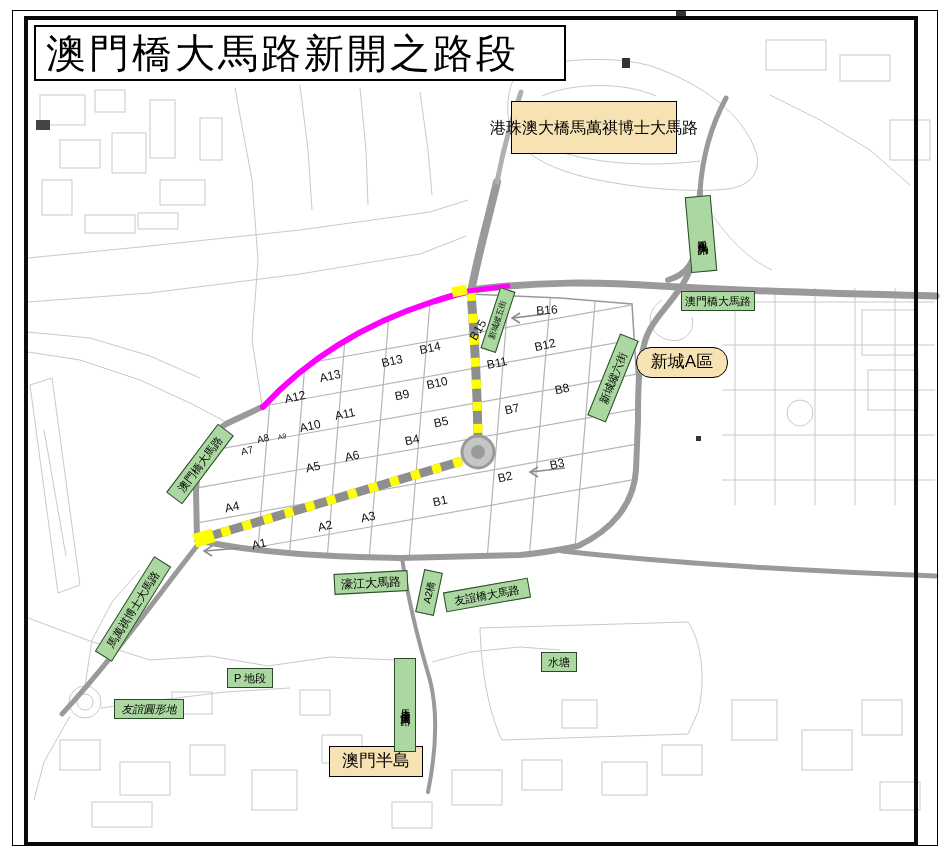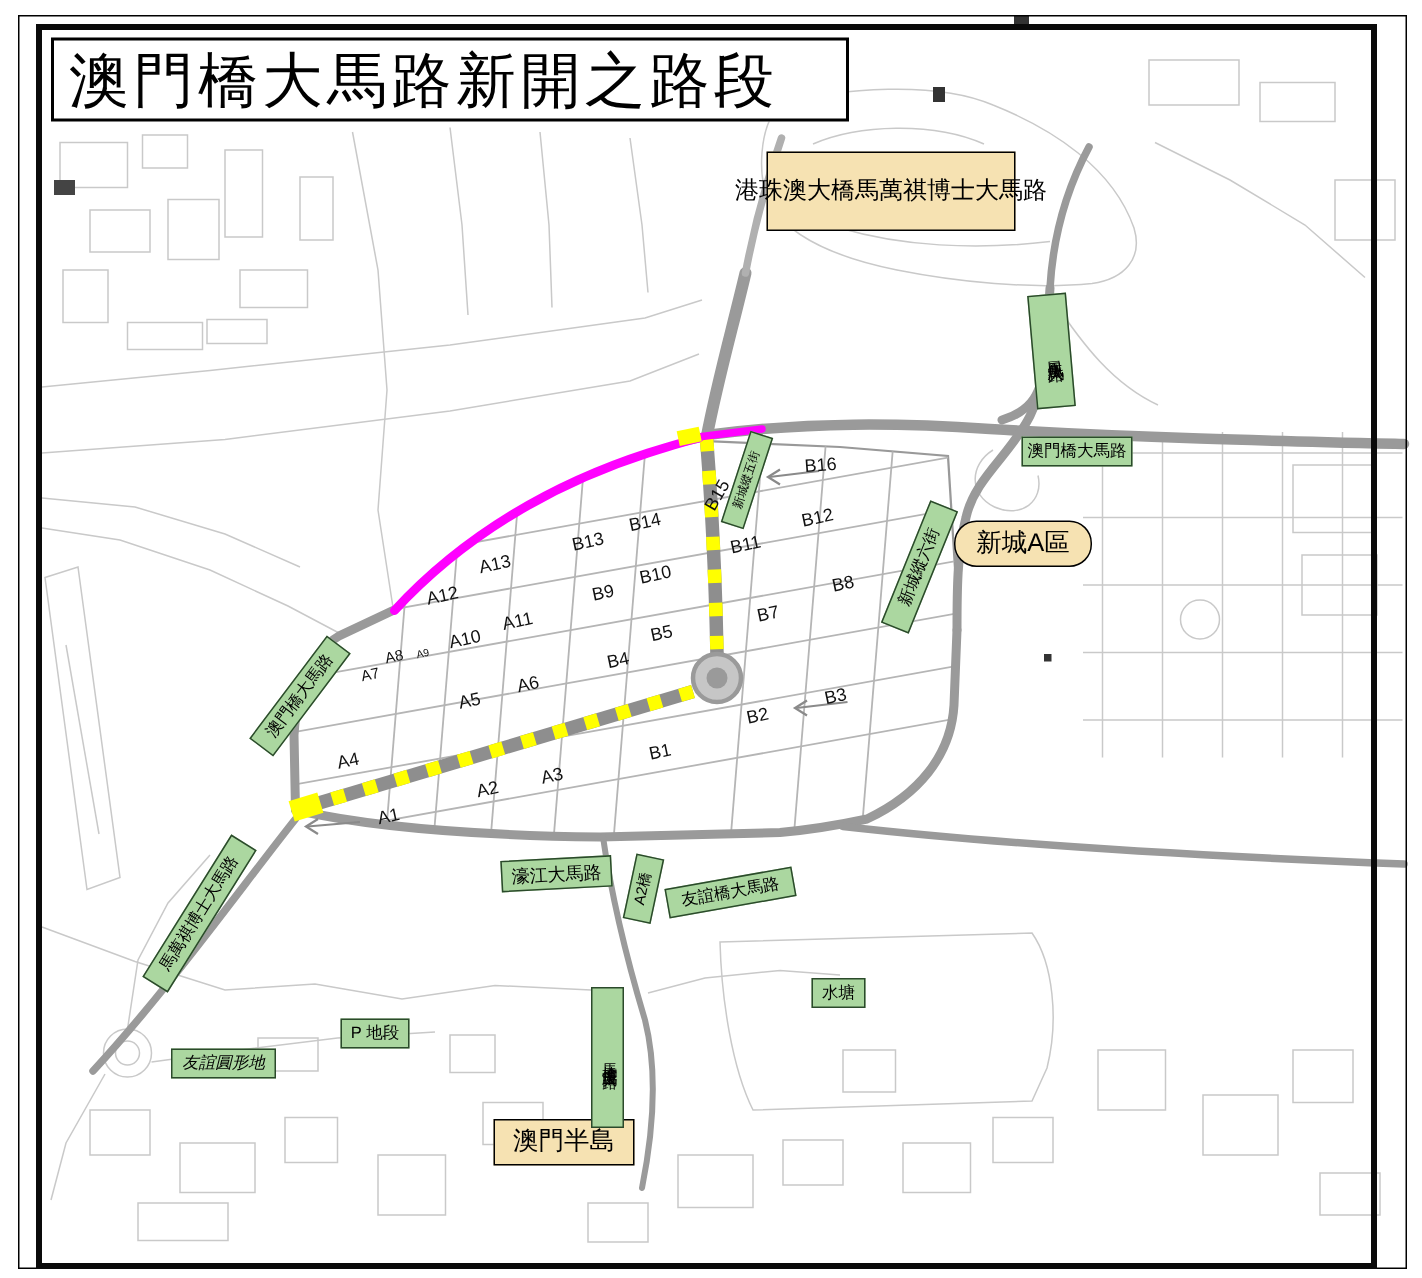--- a/index.html
+++ b/index.html
@@ -193,21 +193,21 @@
   <div class="glabel vert" style="left:688px;top:196px;width:22px;height:70px;transform:rotate(-5deg);">鳳凰大馬路</div>
   <div class="glabel" style="left:681px;top:291px;width:68px;height:16px;">澳門橋大馬路</div>
   <div class="glabel" style="left:569px;top:368px;width:82px;height:16px;transform:rotate(-68deg);">新城縱六街</div>
   <div class="glabel" style="left:466px;top:312px;width:58px;height:12px;transform:rotate(-72deg);font-size:8px;">新城縱五街</div>
   <div class="glabel" style="left:157px;top:454px;width:80px;height:16px;transform:rotate(-53deg);">澳門橋大馬路</div>
   <div class="glabel" style="left:334px;top:572px;width:68px;height:17px;font-size:12px;transform:rotate(-3deg);">濠江大馬路</div>
   <div class="glabel" style="left:407px;top:583px;width:38px;height:15px;transform:rotate(-78deg);font-size:10px;">A2橋</div>
   <div class="glabel" style="left:444px;top:585px;width:80px;height:16px;transform:rotate(-10deg);">友誼橋大馬路</div>
   <div class="glabel" style="left:77px;top:599px;width:106px;height:16px;transform:rotate(-58deg);">馬萬祺博士大馬路</div>
   <div class="glabel" style="left:114px;top:699px;width:64px;height:16px;font-style:italic;">友誼圓形地</div>
-  <div class="glabel" style="left:227px;top:668px;width:40px;height:16px;margin-top:11px;">P 地段</div>
+  <div class="glabel" style="left:227px;top:668px;width:40px;height:16px;">P 地段</div>
   <div class="glabel vert" style="left:394px;top:658px;width:18px;height:88px;font-size:10px;">馬揸度博士大馬路</div>
   <div class="glabel" style="left:541px;top:652px;width:30px;height:16px;">水塘</div>
 
   <div class="blk" style="left:245px;top:537px">A1</div>
   <div class="blk" style="left:311px;top:519px">A2</div>
   <div class="blk" style="left:354px;top:510px">A3</div>
   <div class="blk" style="left:218px;top:500px">A4</div>
   <div class="blk" style="left:299px;top:460px">A5</div>
   <div class="blk" style="left:338px;top:449px">A6</div>
   <div class="blk small" style="left:233px;top:445px">A7</div>

